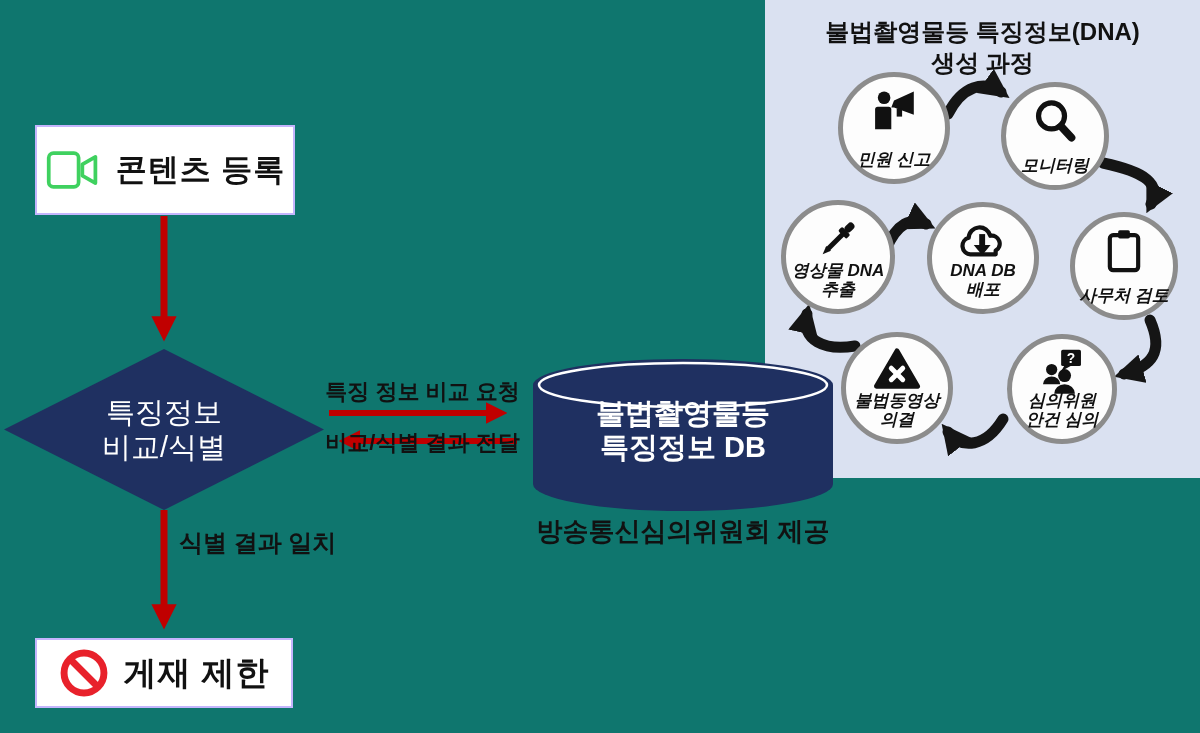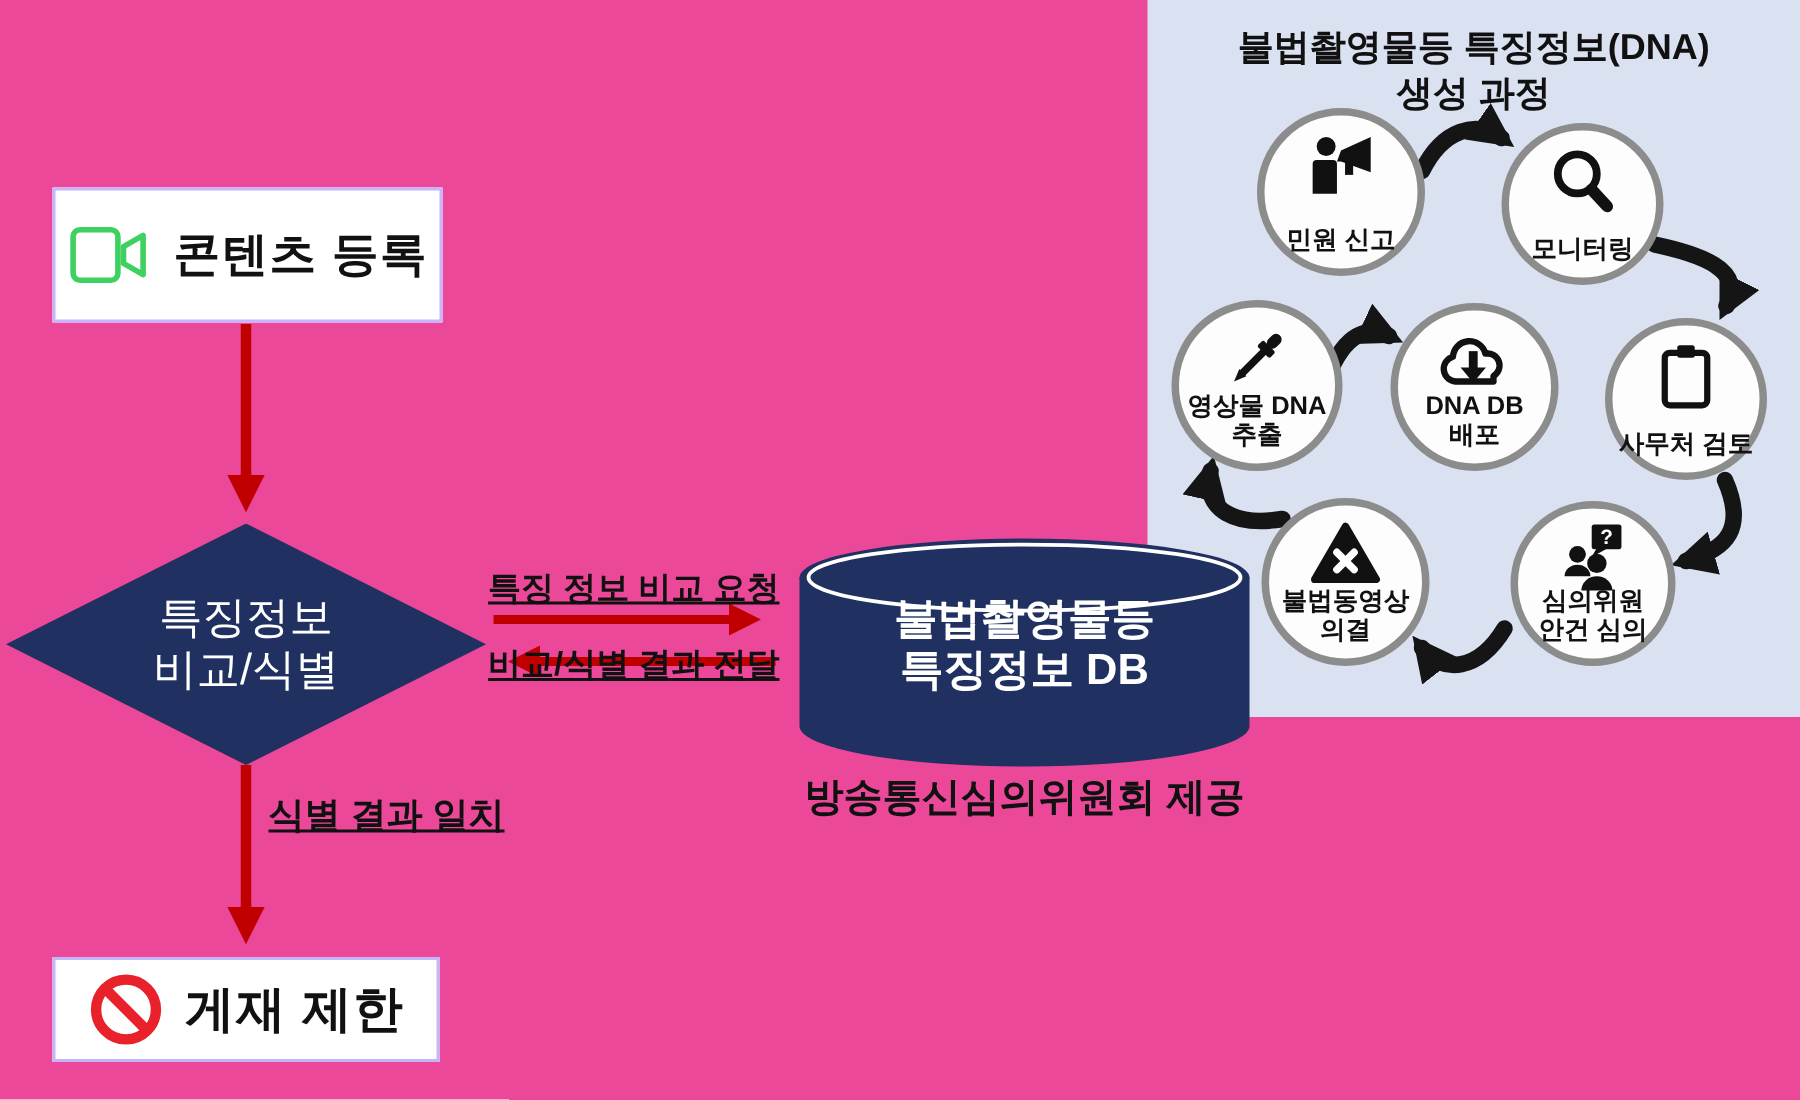--- a/index.html
+++ b/index.html
@@ -1,19 +1,19 @@
 <!DOCTYPE html>
 <html><head>
 <meta charset="utf-8">
 <style>
   * { margin:0; padding:0; box-sizing:border-box; }
   html,body { background:#fff; }
   body { font-family:"Liberation Sans","DejaVu Sans",sans-serif; }
   .canvas {
-    position:relative; width:1200px; height:733px; background:#ec4899;
+    position:relative; width:1200px; height:733px; background:#0f766e;
     overflow:hidden;
   }
   
   .panel {
     position:absolute; left:765px; top:0; width:435px; height:478px;
     background:#dae1f1;
   }
   .panel-title {
     position:absolute; left:765px; top:16px; width:435px;
     text-align:center; font-weight:bold; font-size:24px; color:#111;
@@ -22,38 +22,38 @@
   
   .step-circle {
     position:absolute; border-radius:50%;
     background:#fdfdfd; border:5px solid #8c8c8c;
     display:flex; flex-direction:column; align-items:center;
     justify-content:flex-end; padding-bottom:10px;
   }
   .step-circle .icon { position:absolute; top:9px; left:50%; transform:translateX(-50%); }
   .step-label {
     position:relative; text-align:center; font-weight:bold; font-size:17px;
-    color:#111; line-height:1.12; white-space:nowrap;
+    color:#111; line-height:1.12; white-space:nowrap;font-style:italic;
   }
   
   .flow-box {
     position:absolute; background:#fff; border:2px solid #c4b5fd;
     display:flex; align-items:center; justify-content:center; gap:15px;
   }
   .flow-box .box-label { font-weight:bold; font-size:31px; color:#111; letter-spacing:1px; }
   .diamond {
     position:absolute; left:4px; top:349px; width:320px; height:161px;
     background:#1f3061;
     clip-path:polygon(50% 0, 100% 50%, 50% 100%, 0 50%);
     display:flex; flex-direction:column; align-items:center; justify-content:center;
   }
   .diamond .d-line {
     color:#fff; font-weight:normal; font-size:29px; line-height:1.2; text-align:center;
   }
-  .edge-label { position:absolute; font-weight:bold; color:#111; white-space:nowrap;text-decoration:underline; }
+  .edge-label { position:absolute; font-weight:bold; color:#111; white-space:nowrap; }
   .lbl-request  { left:300px; top:377px; width:245px; text-align:center; font-size:22px; }
   .lbl-response { left:300px; top:428px; width:245px; text-align:center; font-size:22px; }
   .lbl-match    { left:179px; top:527px; font-size:24px; }
   
   .cyl-wrap { position:absolute; left:528px; top:358px; width:310px; height:158px; }
   .cyl-text {
     position:absolute; left:528px; top:396px; width:310px; text-align:center;
     color:#fff; font-weight:bold; font-size:29px; line-height:1.18;
   }
   .cyl-caption {

